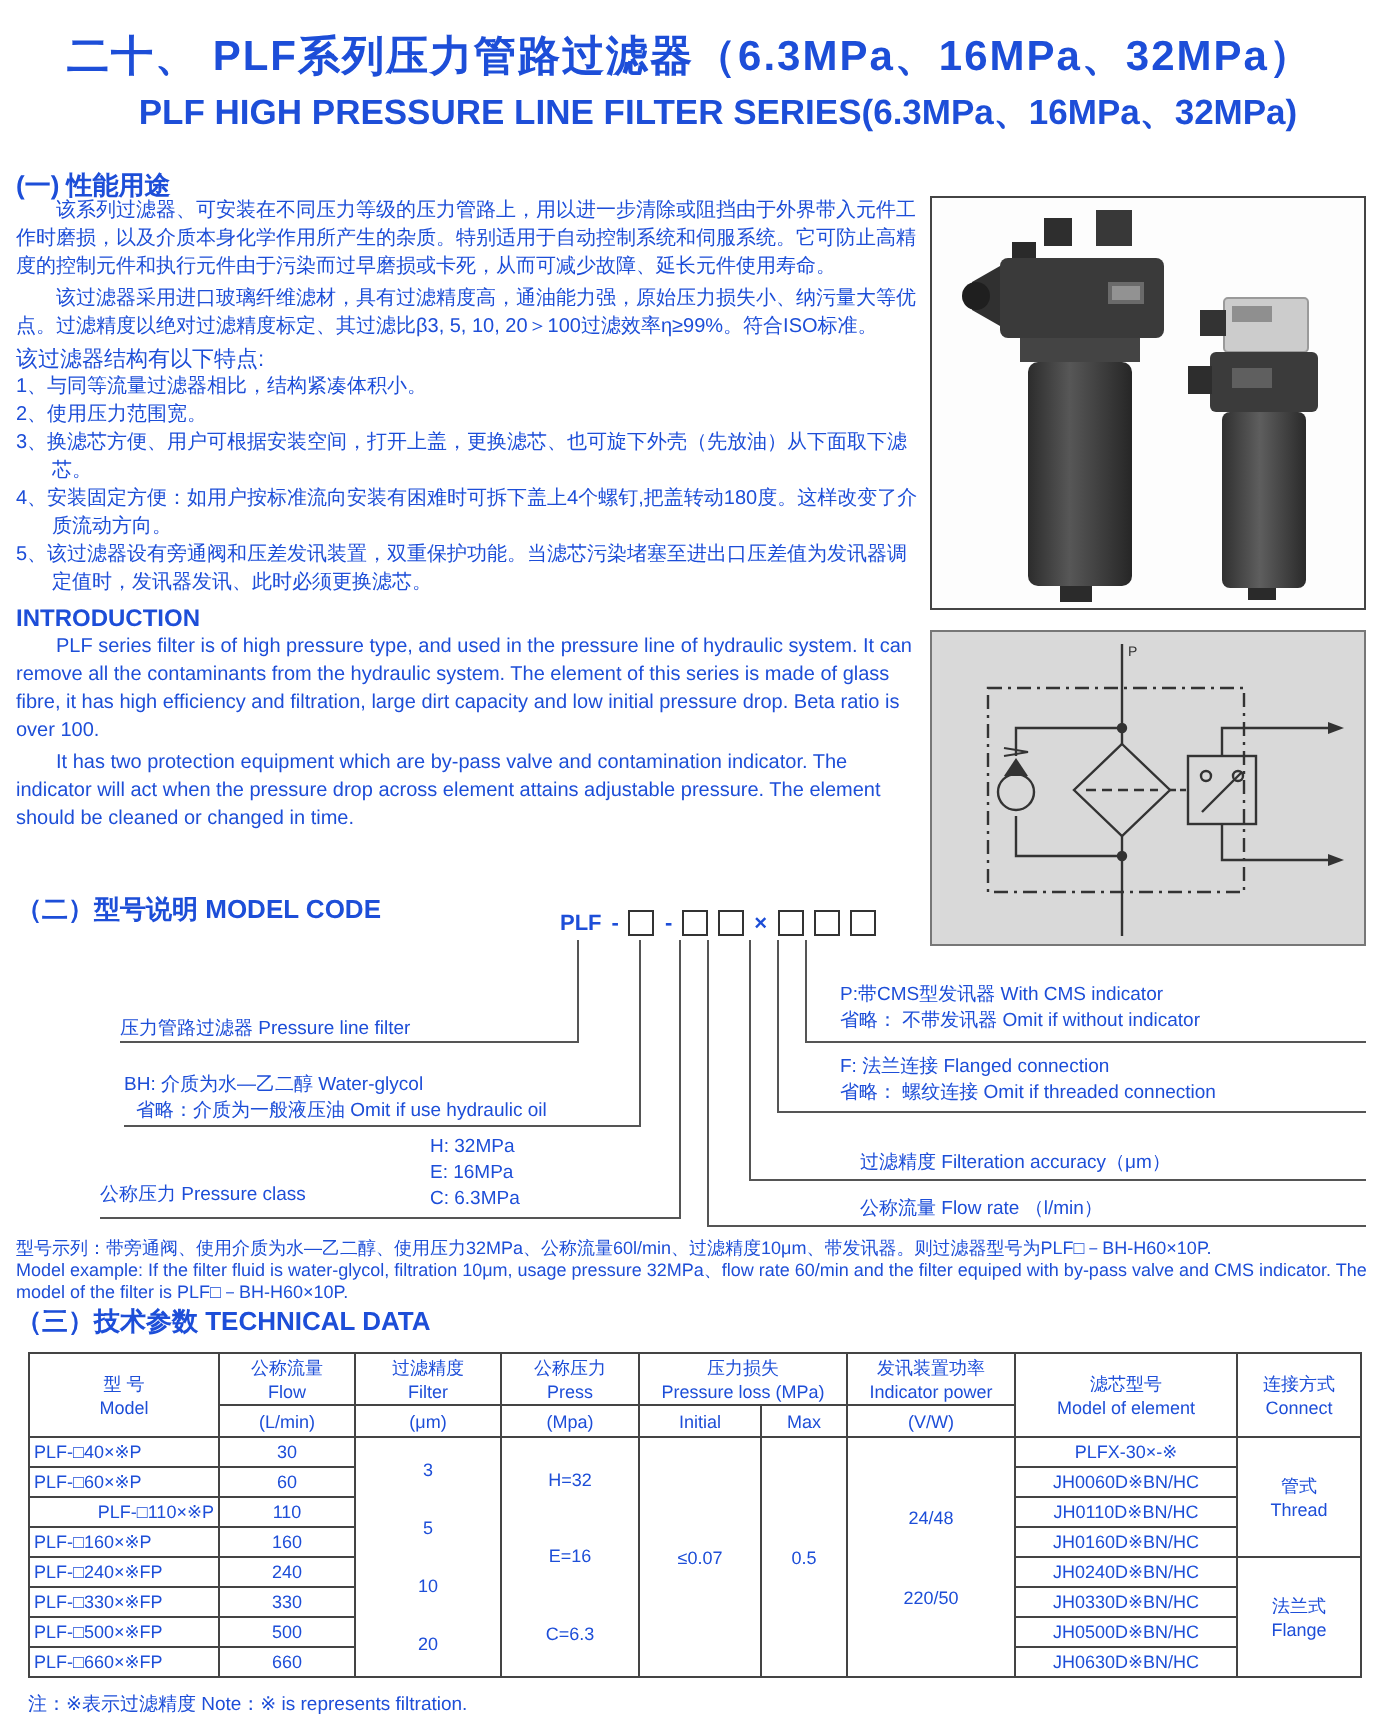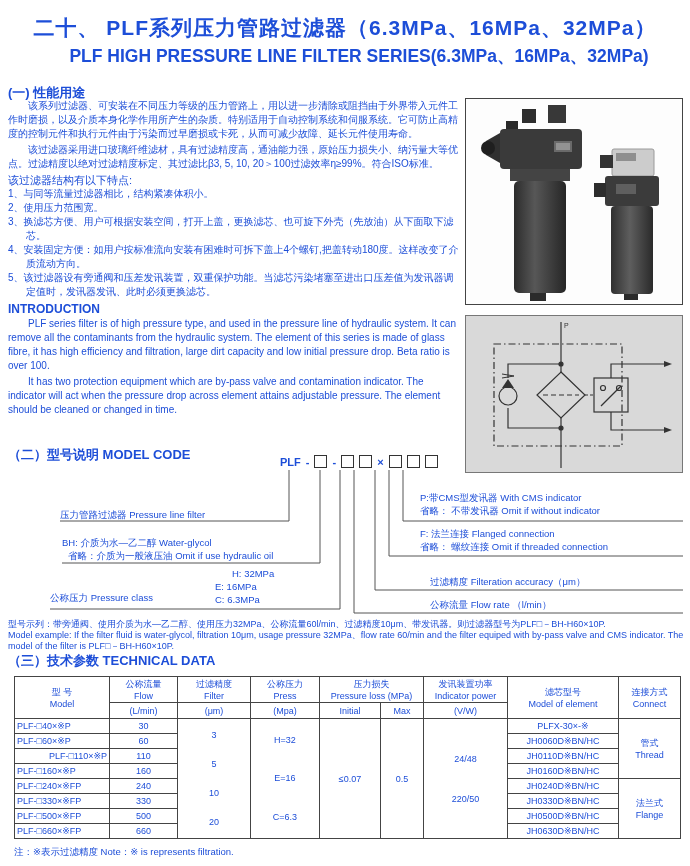--- a/index.html
+++ b/index.html
@@ -146,21 +146,21 @@
       <polyline points="683,150 375,150 375,30"></polyline>
       <polyline points="683,116 389,116 389,30"></polyline>
       <polyline points="683,81 403,81 403,30"></polyline>
     </g>
   </svg>
 
   <div class="abs mc-label" style="top:509px;left:60px;">压力管路过滤器  Pressure line filter</div>
   <div class="abs mc-label" style="top:537px;left:62px;">BH: 介质为水—乙二醇 Water-glycol</div>
   <div class="abs mc-label" style="top:550px;left:68px;">省略：介质为一般液压油 Omit if use hydraulic oil</div>
   <div class="abs mc-label" style="top:592px;left:50px;">公称压力 Pressure class</div>
-  <div class="abs mc-label" style="top:568px;left:215px;margin-left:17px;">H: 32MPa</div>
+  <div class="abs mc-label" style="top:568px;left:215px;">H: 32MPa</div>
   <div class="abs mc-label" style="top:581px;left:215px;">E: 16MPa</div>
   <div class="abs mc-label" style="top:594px;left:215px;">C: 6.3MPa</div>
 
   <div class="abs mc-label" style="top:492px;left:420px;">P:带CMS型发讯器  With CMS indicator</div>
   <div class="abs mc-label" style="top:505px;left:420px;text-align:right;">省略： 不带发讯器  Omit if without indicator</div>
   <div class="abs mc-label" style="top:528px;left:420px;">F: 法兰连接 Flanged connection</div>
   <div class="abs mc-label" style="top:541px;left:420px;">省略： 螺纹连接  Omit if threaded connection</div>
   <div class="abs mc-label" style="top:576px;left:430px;">过滤精度  Filteration accuracy（μm）</div>
   <div class="abs mc-label" style="top:599px;left:430px;">公称流量  Flow rate （l/min）</div>
 

